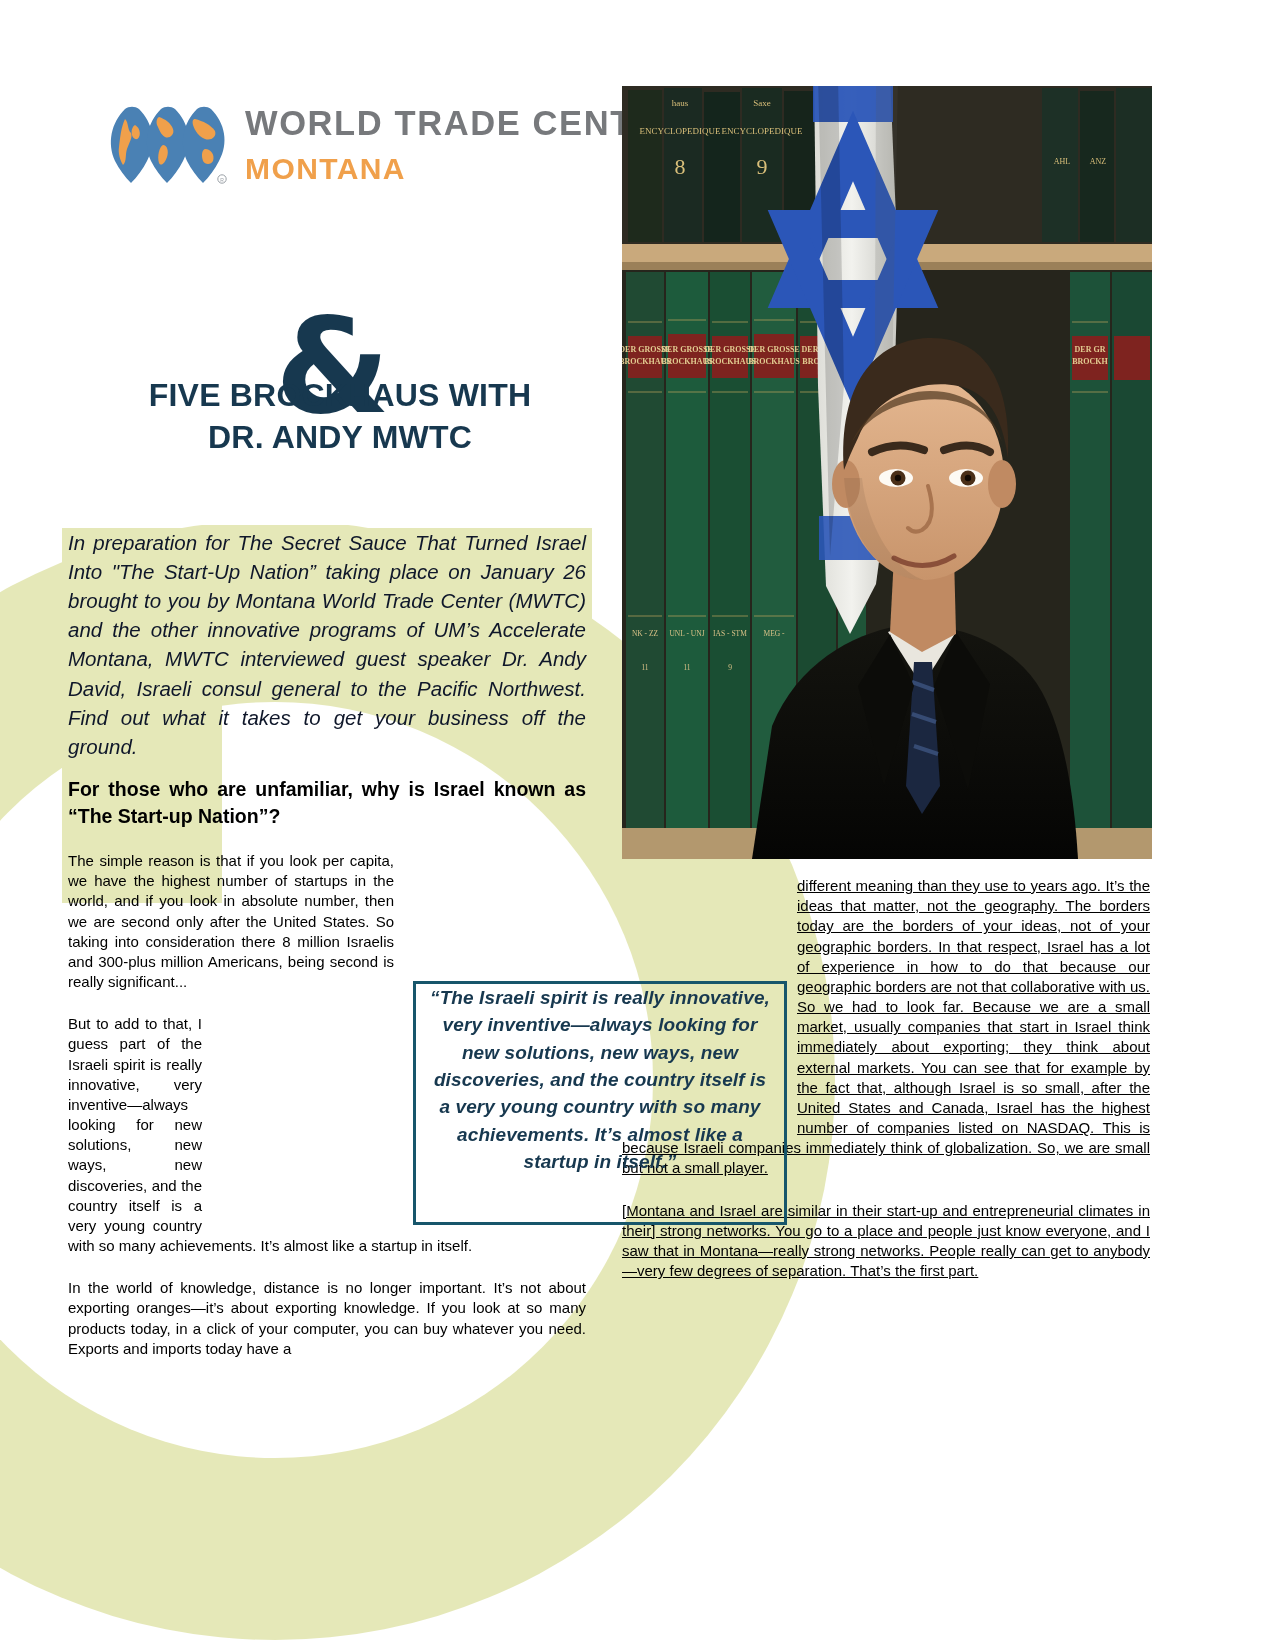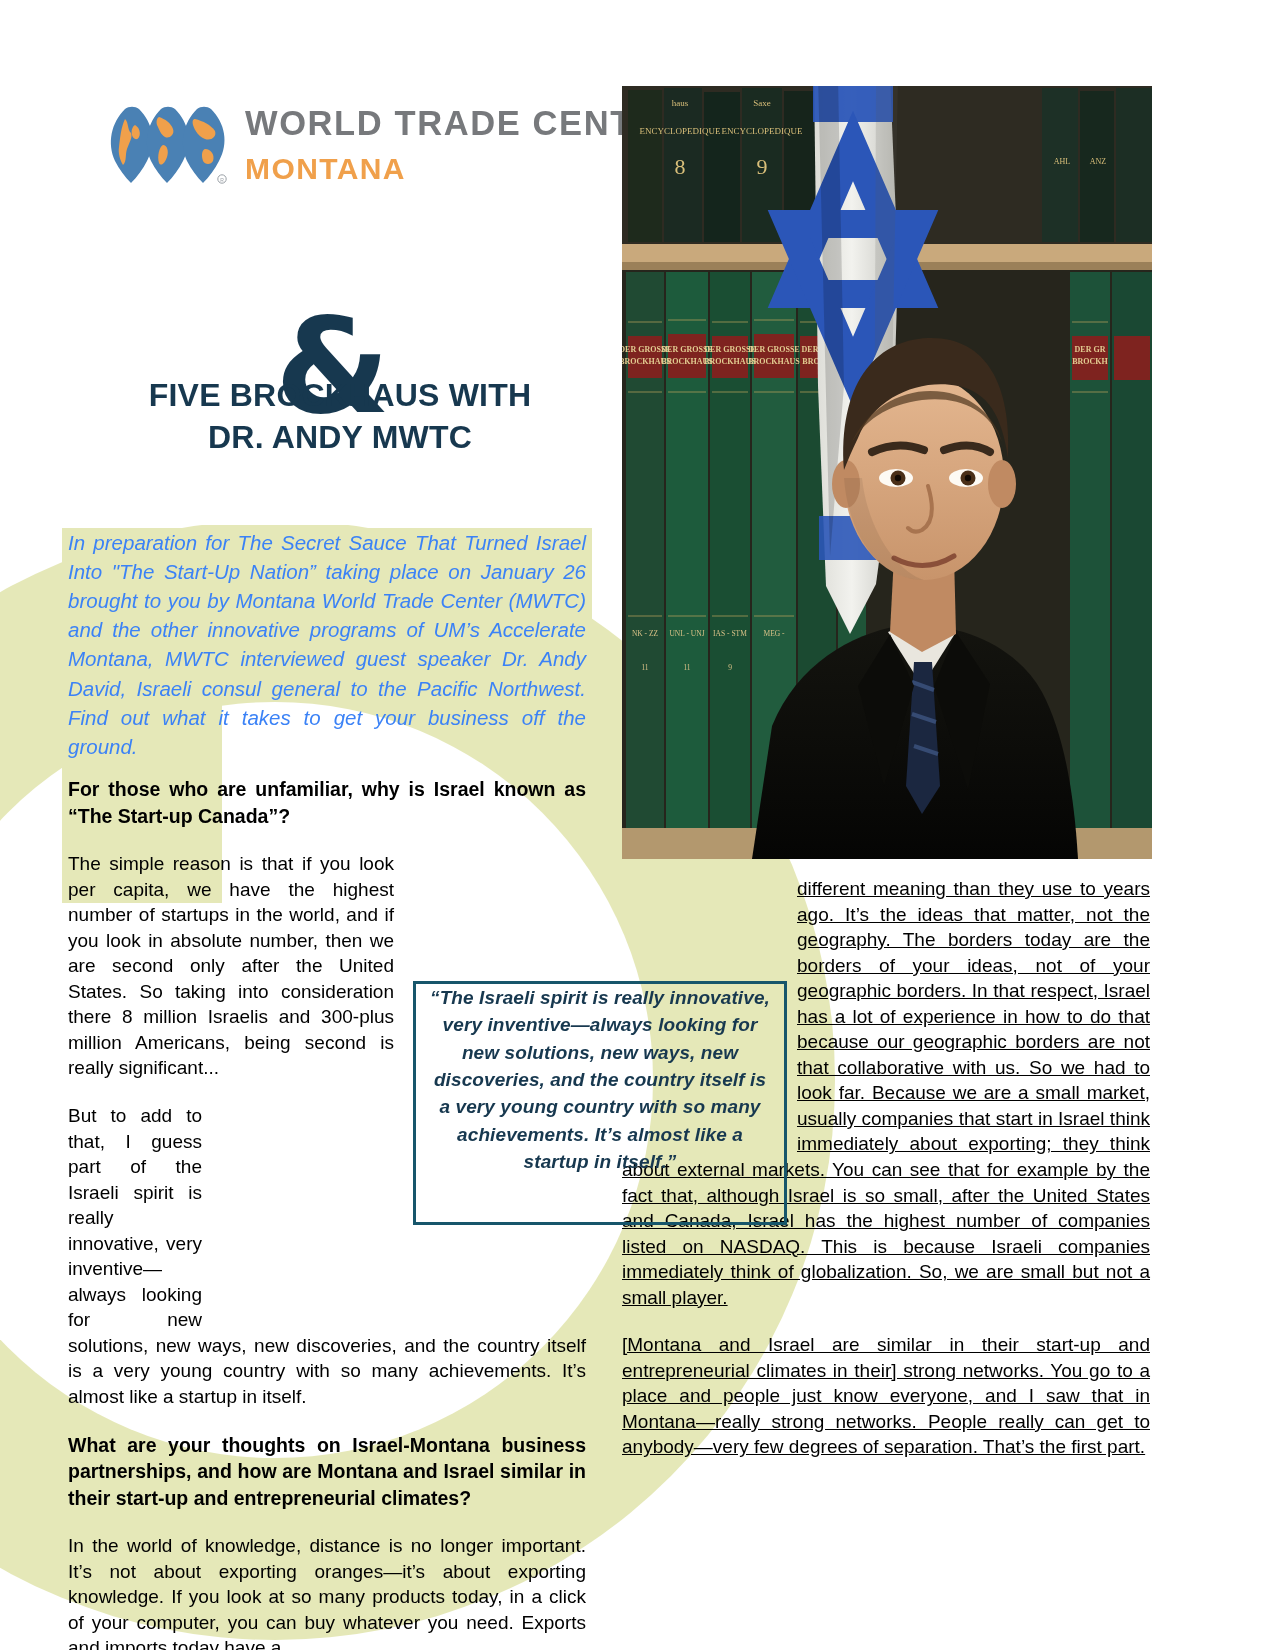--- a/index.html
+++ b/index.html
@@ -116,21 +116,21 @@
 
   
   .intro {
     position: absolute;
     left: 68px;
     top: 528px;
     width: 518px;
     font-size: 20.5px;
     line-height: 1.42;
     font-style: italic;
-    color: #3b82f6;
+    color: #0f172a;
     text-align: justify;
     z-index: 6;
   }
 
   
   .col-left {
     position: absolute;
     left: 68px;
     top: 776px;
     width: 518px;
@@ -146,21 +146,21 @@
   }
   .q {
     font-weight: bold;
     font-size: 19.5px;
     line-height: 1.36;
     text-align: justify;
     color: #000;
     margin: 0 0 22px 0;
   }
   .p {
-    font-size: 19px;
+    font-size: 15px;
     line-height: 1.345;
     text-align: justify;
     color: #000;
     margin: 0 0 22px 0;
   }
   .p.last { margin-bottom: 0; }
 
   
   .shape-right-q {
     float: right;
@@ -441,30 +441,29 @@
       <circle cx="346" cy="392" r="3.2" fill="#120a04"></circle>
 
       <path d="M306 400 q10 34 -6 44 q-8 4 -14 -2" stroke="#a8744f" stroke-width="4" fill="none" stroke-linecap="round"></path>
       <path d="M272 472 q30 16 60 -2" stroke="#8a4f39" stroke-width="5" fill="none" stroke-linecap="round"></path>
 
       <path d="M222 392 C226 450 258 494 302 494 C276 486 246 446 240 392 Z" fill="#000" opacity="0.07"></path>
     </svg>
   </div>
 
   <div class="col-left">
-    <div class="q">For those who are unfamiliar, why is Israel known as “The Start-up Canada”?</div>
+    <div class="q">For those who are unfamiliar, why is Israel known as “The Start-up Nation”?</div>
     <div class="p">
       <span class="shape-right-q"></span>
       <span>The simple reason is that if you look per capita, we have the highest number of startups in the world, and if you look in absolute number, then we are second only after the United States. So taking into consideration there 8 million Israelis and 300-plus million Americans, being second is really significant...</span>
     </div>
     <div class="p">
       <span class="shape-right-q" style="height:210px"></span>
       <span>But to add to that, I guess part of the Israeli spirit is really innovative, very inventive—always looking for new solutions, new ways, new discoveries, and the country itself is a very young country with so many achievements. It’s almost like a startup in itself.</span>
     </div>
-    <div class="q">What are your thoughts on Israel-Montana business partnerships, and how are Montana and Israel similar in their start-up and entrepreneurial climates?</div>
     <div class="p last">In the world of knowledge, distance is no longer important. It’s not about exporting oranges—it’s about exporting knowledge. If you look at so many products today, in a click of your computer, you can buy whatever you need. Exports and imports today have a</div>
   </div>
 
   <div class="col-right">
     <div class="p">
       <span class="shape-left-q" style="width:175px;height:262px"></span>
       <span>different meaning than they use to years ago. It’s the ideas that matter, not the geography. The borders today are the borders of your ideas, not of your geographic borders. In that respect, Israel has a lot of experience in how to do that because our geographic borders are not that collaborative with us. So we had to look far. Because we are a small market, usually companies that start in Israel think immediately about exporting; they think about external markets. You can see that for example by the fact that, although Israel is so small, after the United States and Canada, Israel has the highest number of companies listed on NASDAQ. This is because Israeli companies immediately think of globalization. So, we are small but not a small player.</span>
     </div>
     <div class="p last">[Montana and Israel are similar in their start-up and entrepreneurial climates in their] strong networks. You go to a place and people just know everyone, and I saw that in Montana—really strong networks. People really can get to anybody—very few degrees of separation. That’s the first part.</div>
   </div>

